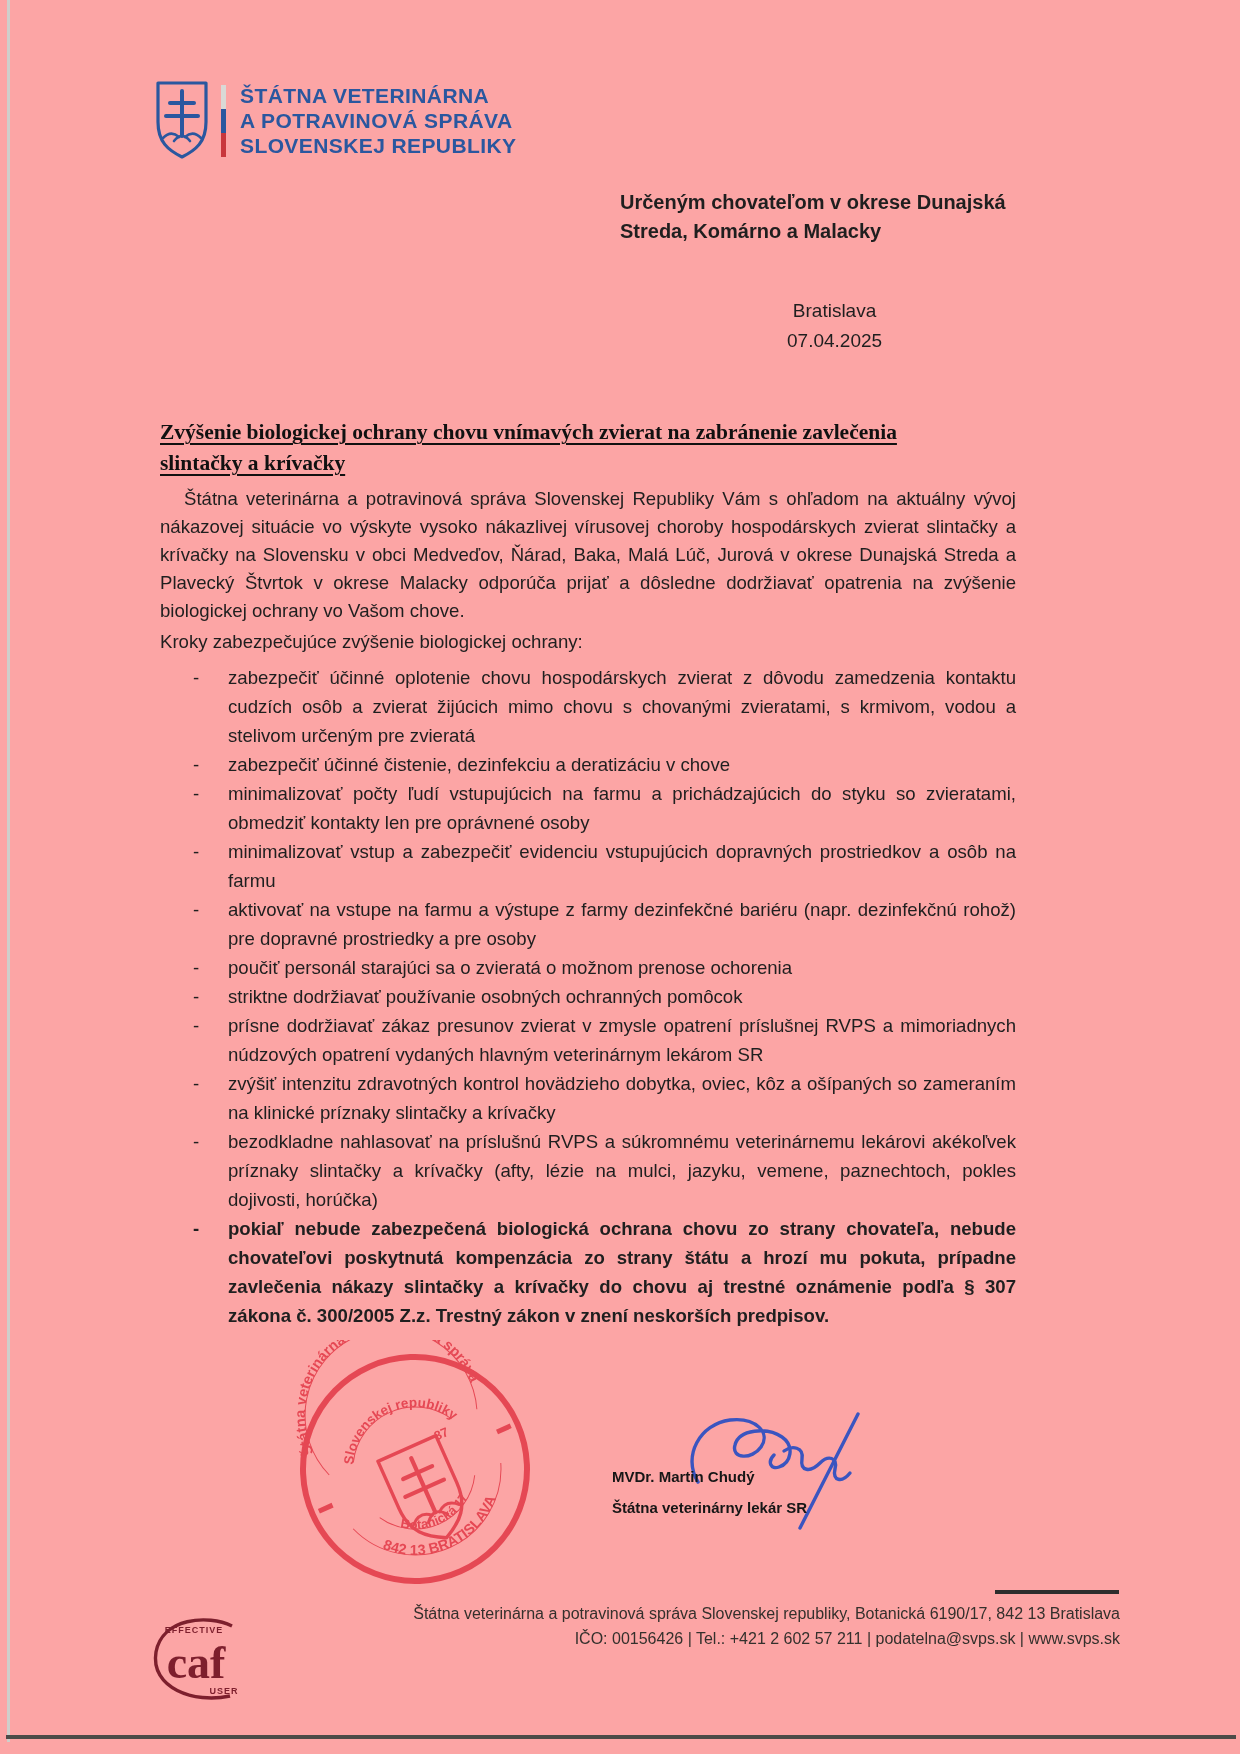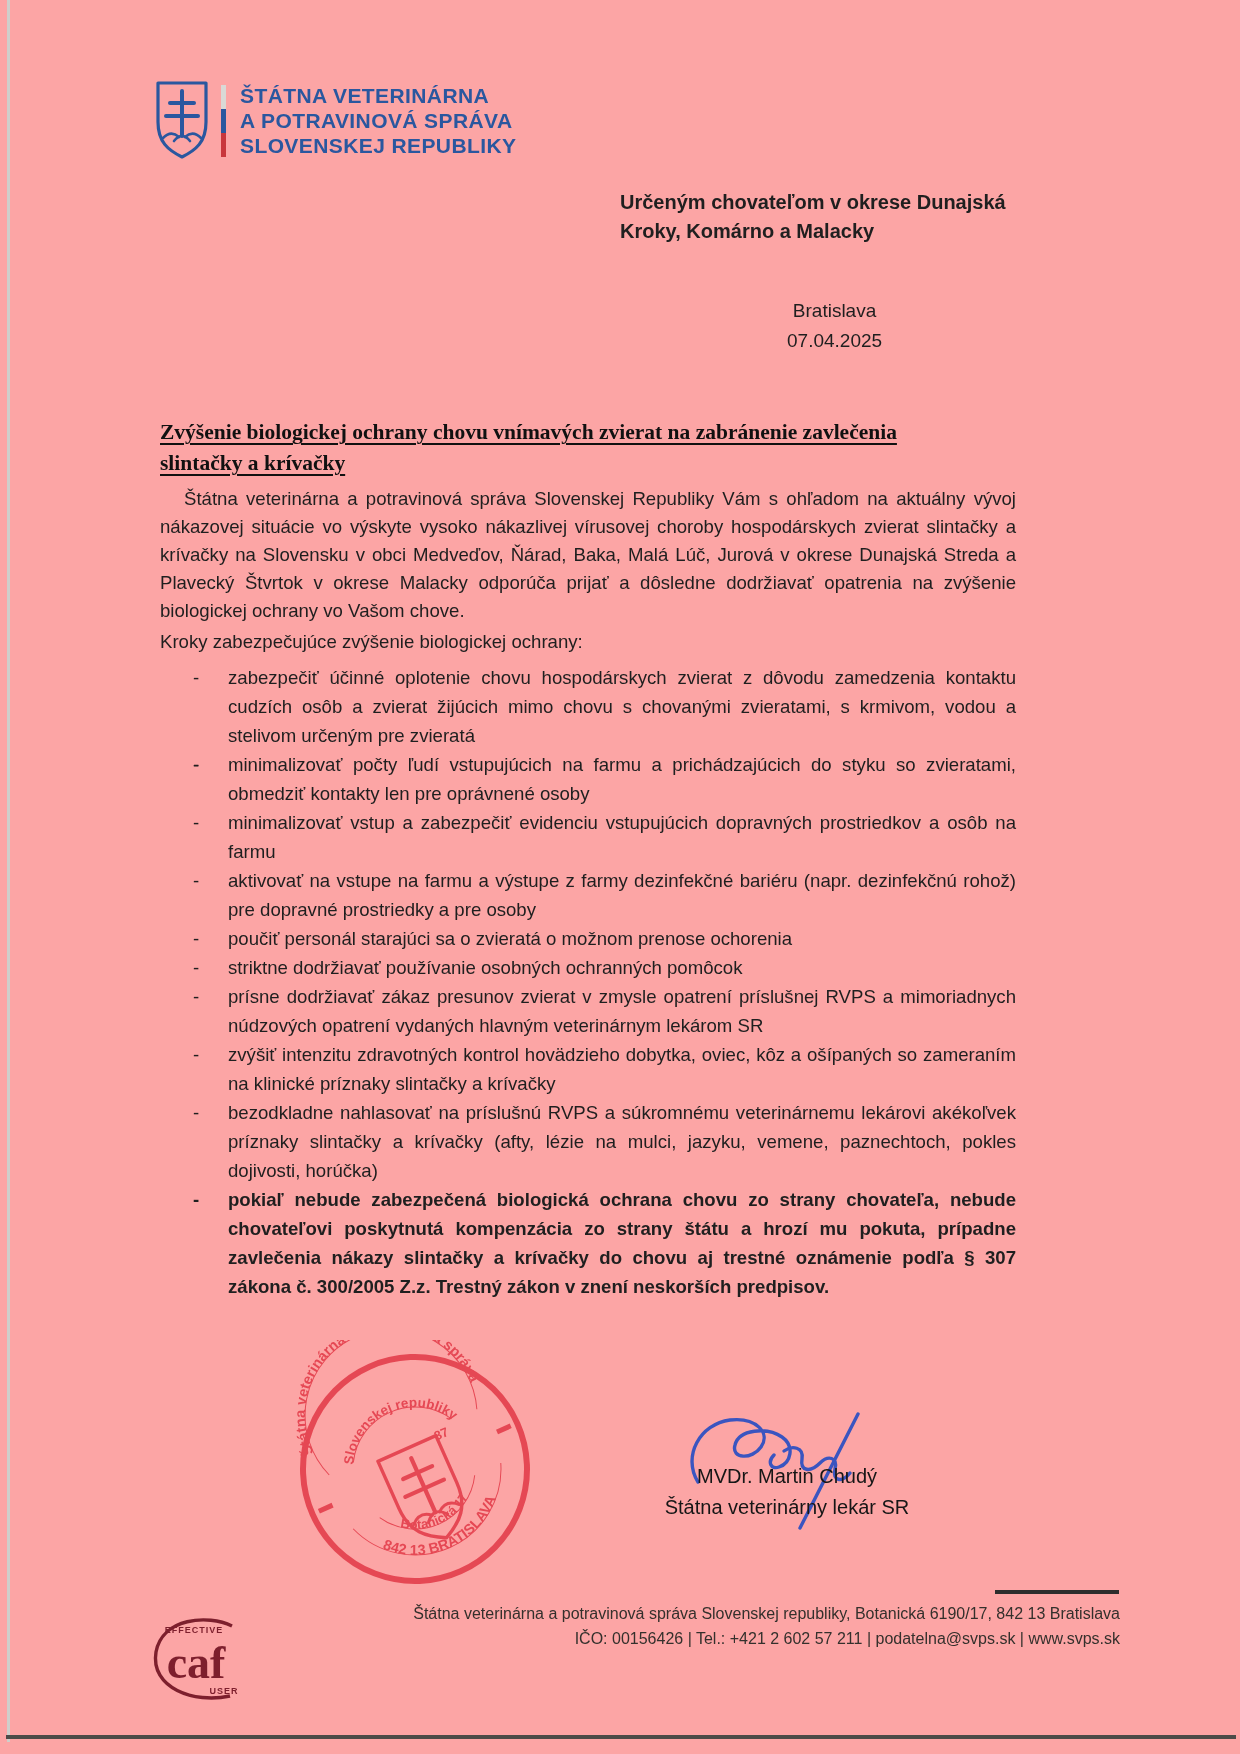--- a/index.html
+++ b/index.html
@@ -30,22 +30,22 @@
   
   .intro{left:160px;top:485px;width:856px;font-size:18.6px;line-height:28px;
     text-align:justify;text-indent:24px;}
   .list-heading{left:160px;top:631px;width:856px;font-size:18.6px;}
   .list{left:160px;top:663px;width:856px;font-size:18.6px;line-height:29px;}
   .li{position:relative;padding-left:68px;text-align:justify;}
   .li .dash{position:absolute;left:33px;top:0;}
   .li.strong{font-weight:bold;}
 
   
-  .signer{left:612px;top:1461px;width:350px;text-align:center;
-    font-weight:normal;font-size:20px;line-height:31px;color:#161616;}
+  .signer{left:612px;top:1461px;width:350px;text-align:left;
+    font-weight:bold;font-size:15px;line-height:31px;color:#161616;}
   .sig-svg{left:678px;top:1408px;}
 
   
   .stamp-svg{left:286px;top:1340px;opacity:.92;}
 
   
   .footer-rule{left:995px;top:1590px;width:124px;height:4px;background:#2d2d2d;}
   .footer-text{left:380px;top:1601px;width:740px;text-align:right;
     font-size:16px;line-height:25px;color:#34302c;}
   .caf-svg{left:146px;top:1612px;}
@@ -77,21 +77,21 @@
   </div>
 
   <div class="abs org-name" style="color:#2a579f;">
     <div>ŠTÁTNA VETERINÁRNA</div>
     <div>A POTRAVINOVÁ SPRÁVA</div>
     <div>SLOVENSKEJ REPUBLIKY</div>
   </div>
 
   <div class="abs addressee">
     <div>Určeným chovateľom v okrese Dunajská</div>
-    <div>Kroky, Komárno a Malacky</div>
+    <div>Streda, Komárno a Malacky</div>
   </div>
 
   <div class="abs dateline">
     <div>Bratislava</div>
     <div>07.04.2025</div>
   </div>
 
   <div class="abs subject">
     <div><span>Zvýšenie biologickej ochrany chovu vnímavých zvierat na zabránenie zavlečenia</span></div>
     <div><span>slintačky a krívačky</span></div>
@@ -101,20 +101,21 @@
 
   <div class="abs list-heading">Kroky zabezpečujúce zvýšenie biologickej ochrany:</div>
 
   <div class="abs list">
     <div class="li">
       <span class="dash">-</span>
       <span>zabezpečiť účinné oplotenie chovu hospodárskych zvierat z dôvodu zamedzenia kontaktu cudzích osôb a zvierat žijúcich mimo chovu s chovanými zvieratami, s krmivom, vodou a stelivom určeným pre zvieratá</span>
     </div>
     <div class="li">
       <span class="dash">-</span>
+      <span>zabezpečiť účinné čistenie, dezinfekciu a deratizáciu v chove</span>
     </div>
     <div class="li">
       <span class="dash">-</span>
       <span>minimalizovať počty ľudí vstupujúcich na farmu a prichádzajúcich do styku so zvieratami, obmedziť kontakty len pre oprávnené osoby</span>
     </div>
     <div class="li">
       <span class="dash">-</span>
       <span>minimalizovať vstup a zabezpečiť evidenciu vstupujúcich dopravných prostriedkov a osôb na farmu</span>
     </div>
     <div class="li">

